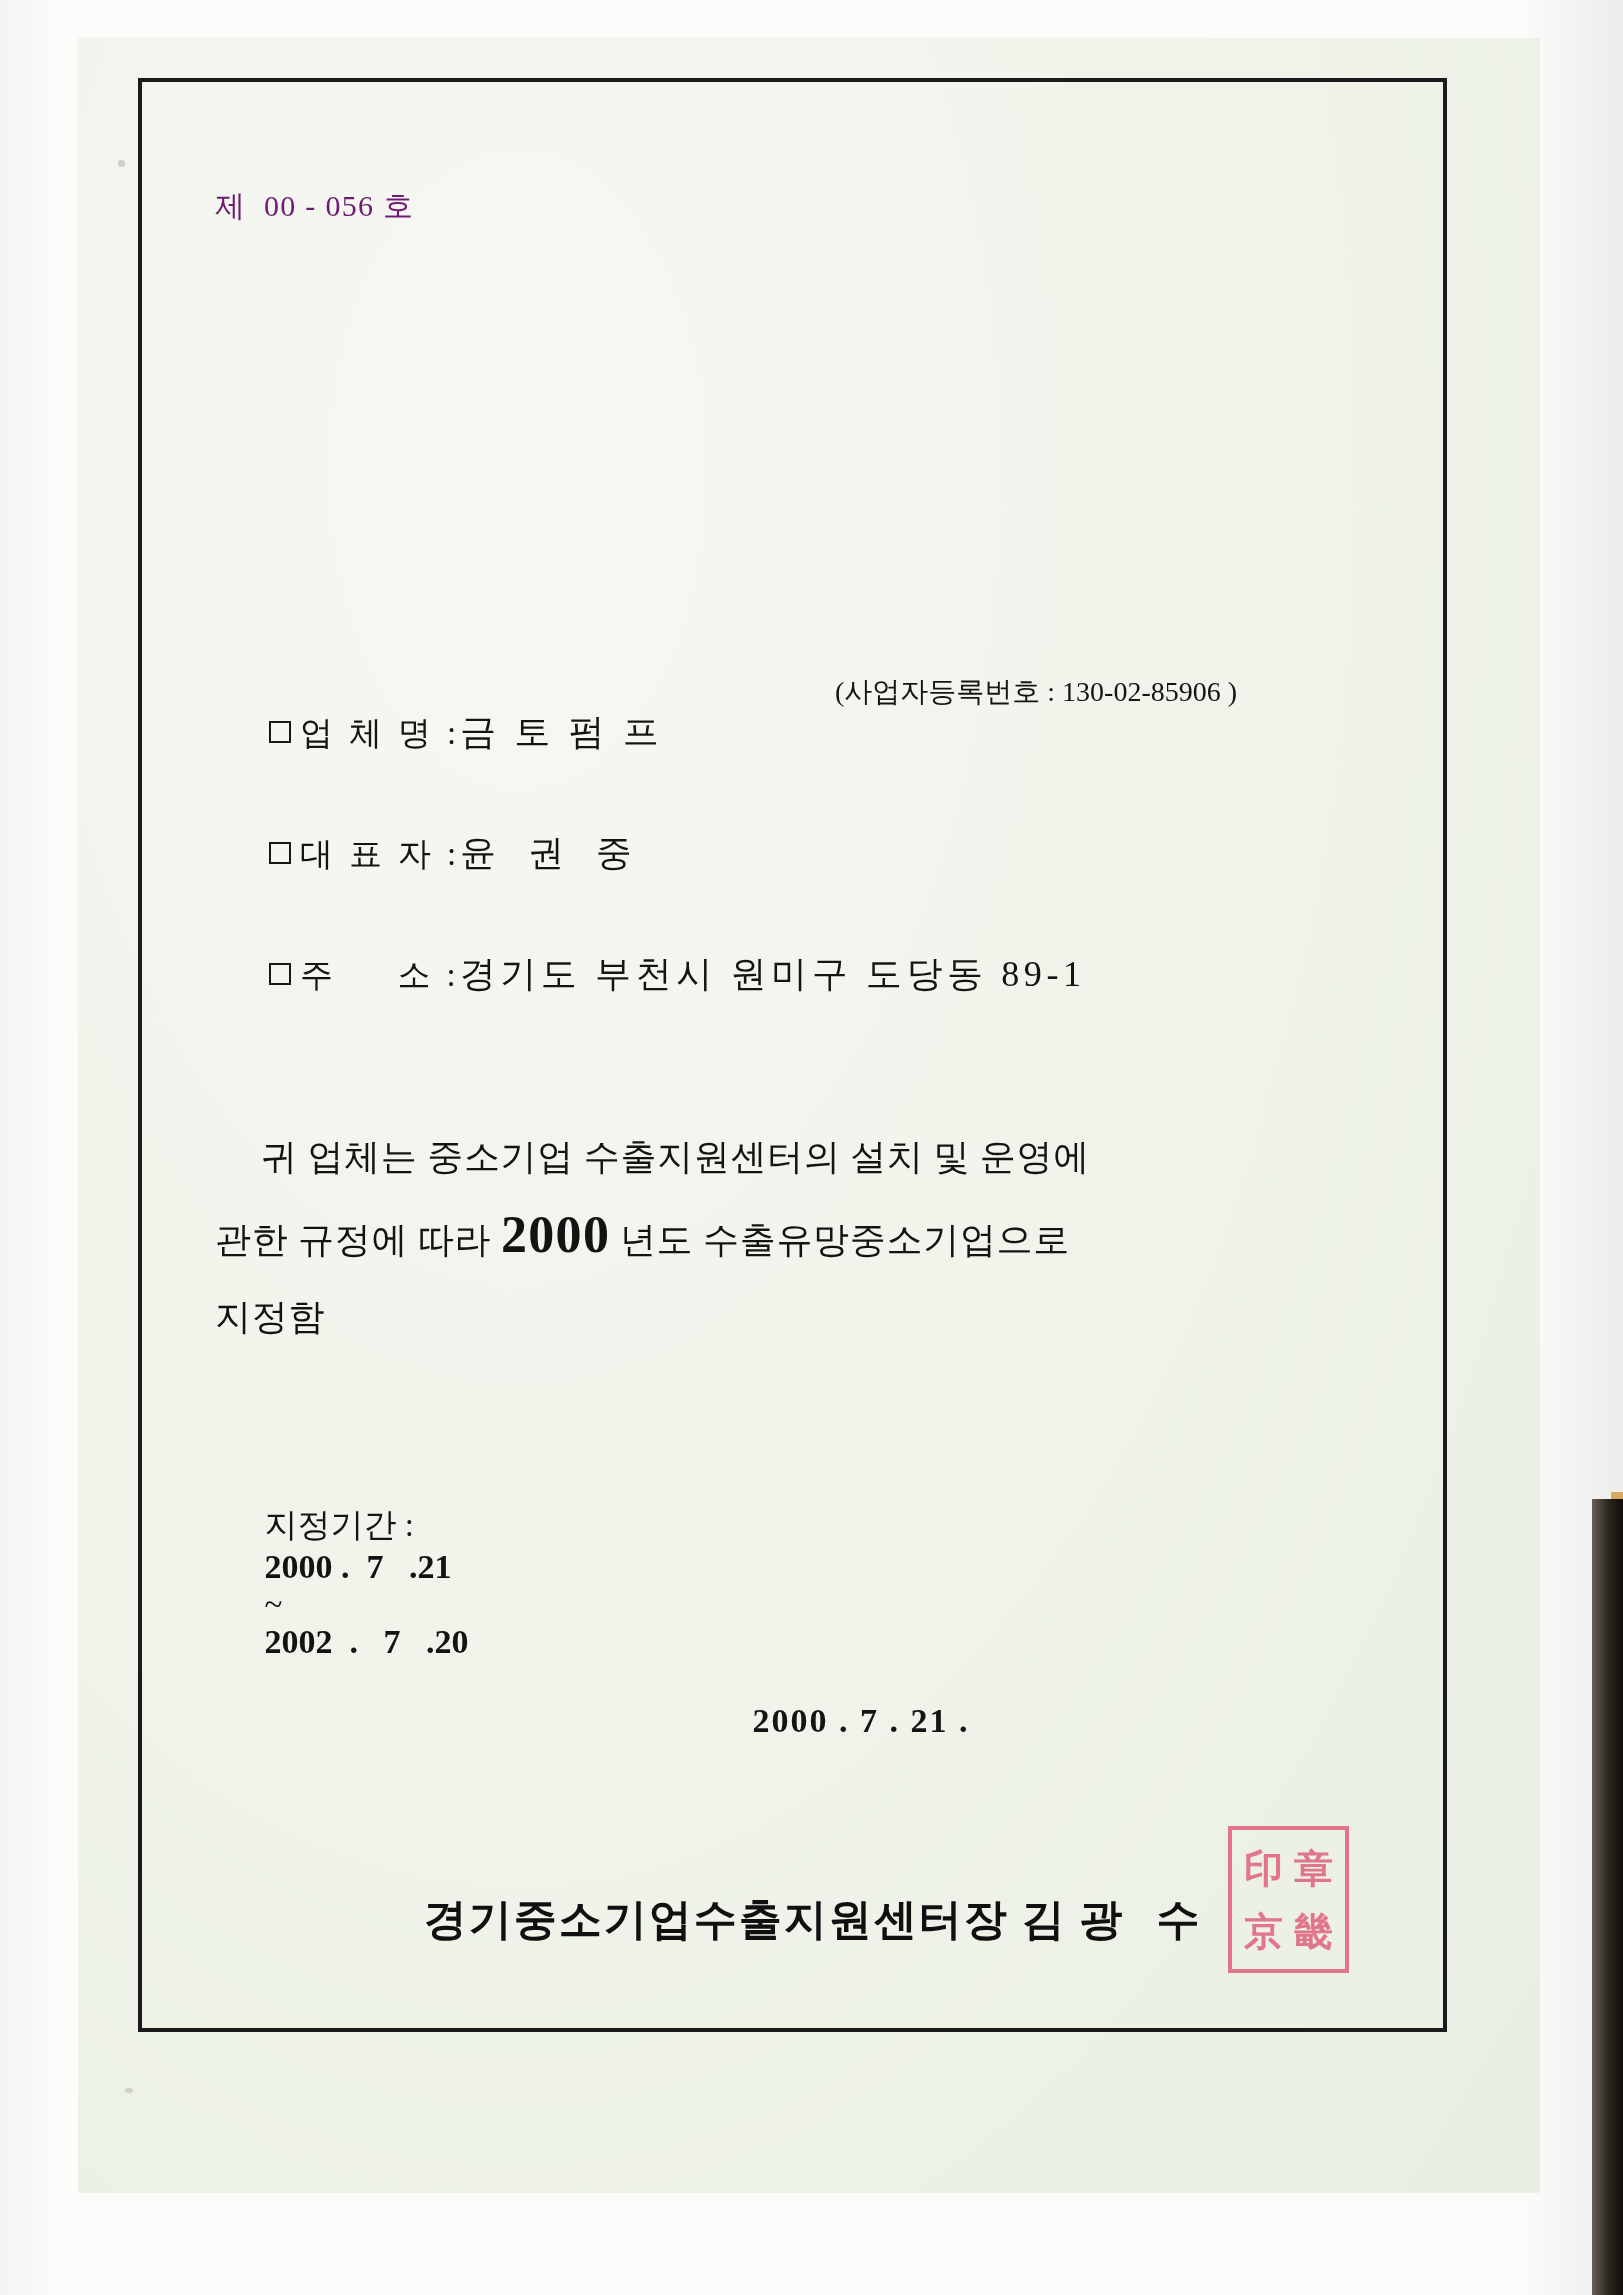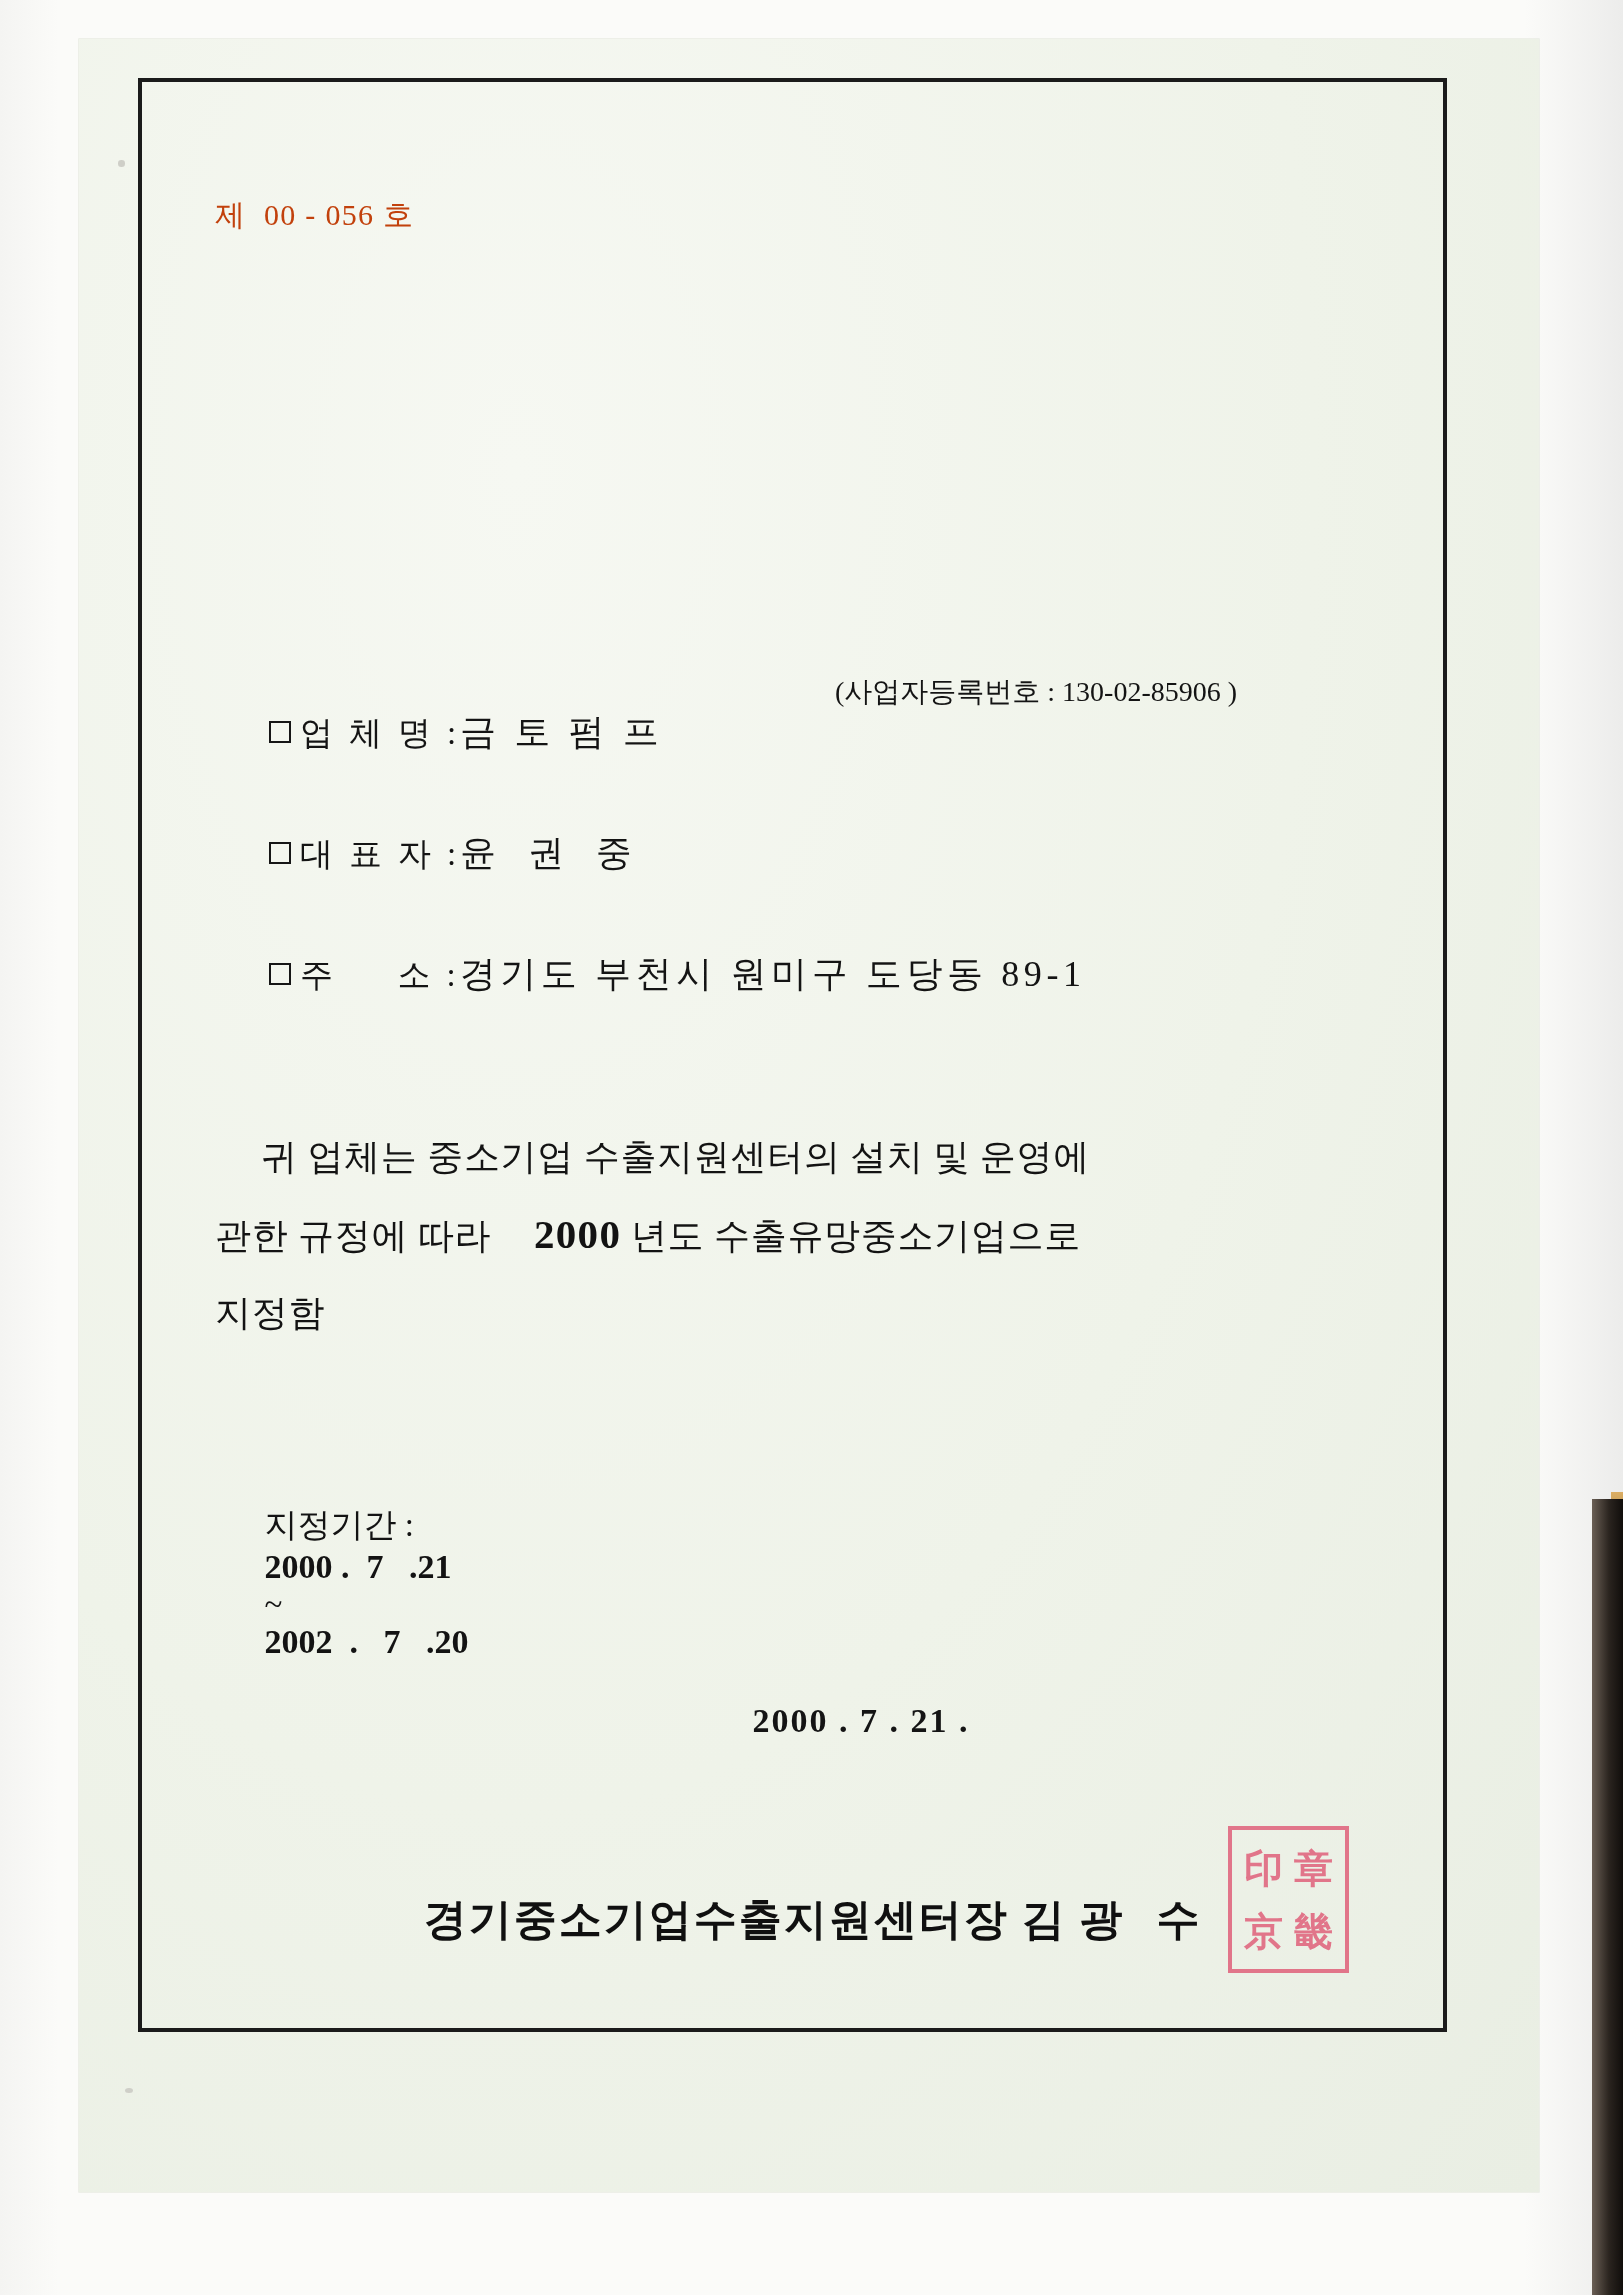--- a/index.html
+++ b/index.html
@@ -72,24 +72,24 @@
     width: 1309px;
     height: 1954px;
     border: 4.6px solid #1b1b1b;
     box-sizing: border-box;
   }
 
   
   .doc-no {
     position: absolute;
     left: 136px;
-    top: 156px;
+    top: 147px;
     font-size: 30px;
     letter-spacing: 1.3px;
-    color: #c2410c;
+    color: #701a75;
     white-space: pre;
   }
 
   .title {
     position: absolute;
     left: 0;
     right: 0;
     top: 340px;
     text-align: center;
     font-size: 71px;
@@ -135,21 +135,21 @@
     position: absolute;
     left: 136px;
     width: 1172px;
     top: 1080px;
     font-size: 36px;
     line-height: 77px;
     color: #131313;
     letter-spacing: 0.7px;
   }
   .body-p .indent { display: inline-block; width: 46px; }
-  .big-year { font-size: 41px; font-weight: 700; letter-spacing: 1.3px; margin-left: 33px; }
+  .big-year { font-size: 52px; font-weight: 700; letter-spacing: 1.3px; }
 
   .period {
     position: absolute;
     left: 136px;
     top: 1427px;
     font-size: 33px;
     color: #131313;
     white-space: pre;
   }
   .period .num { font-weight: 700; font-size: 34px; }

